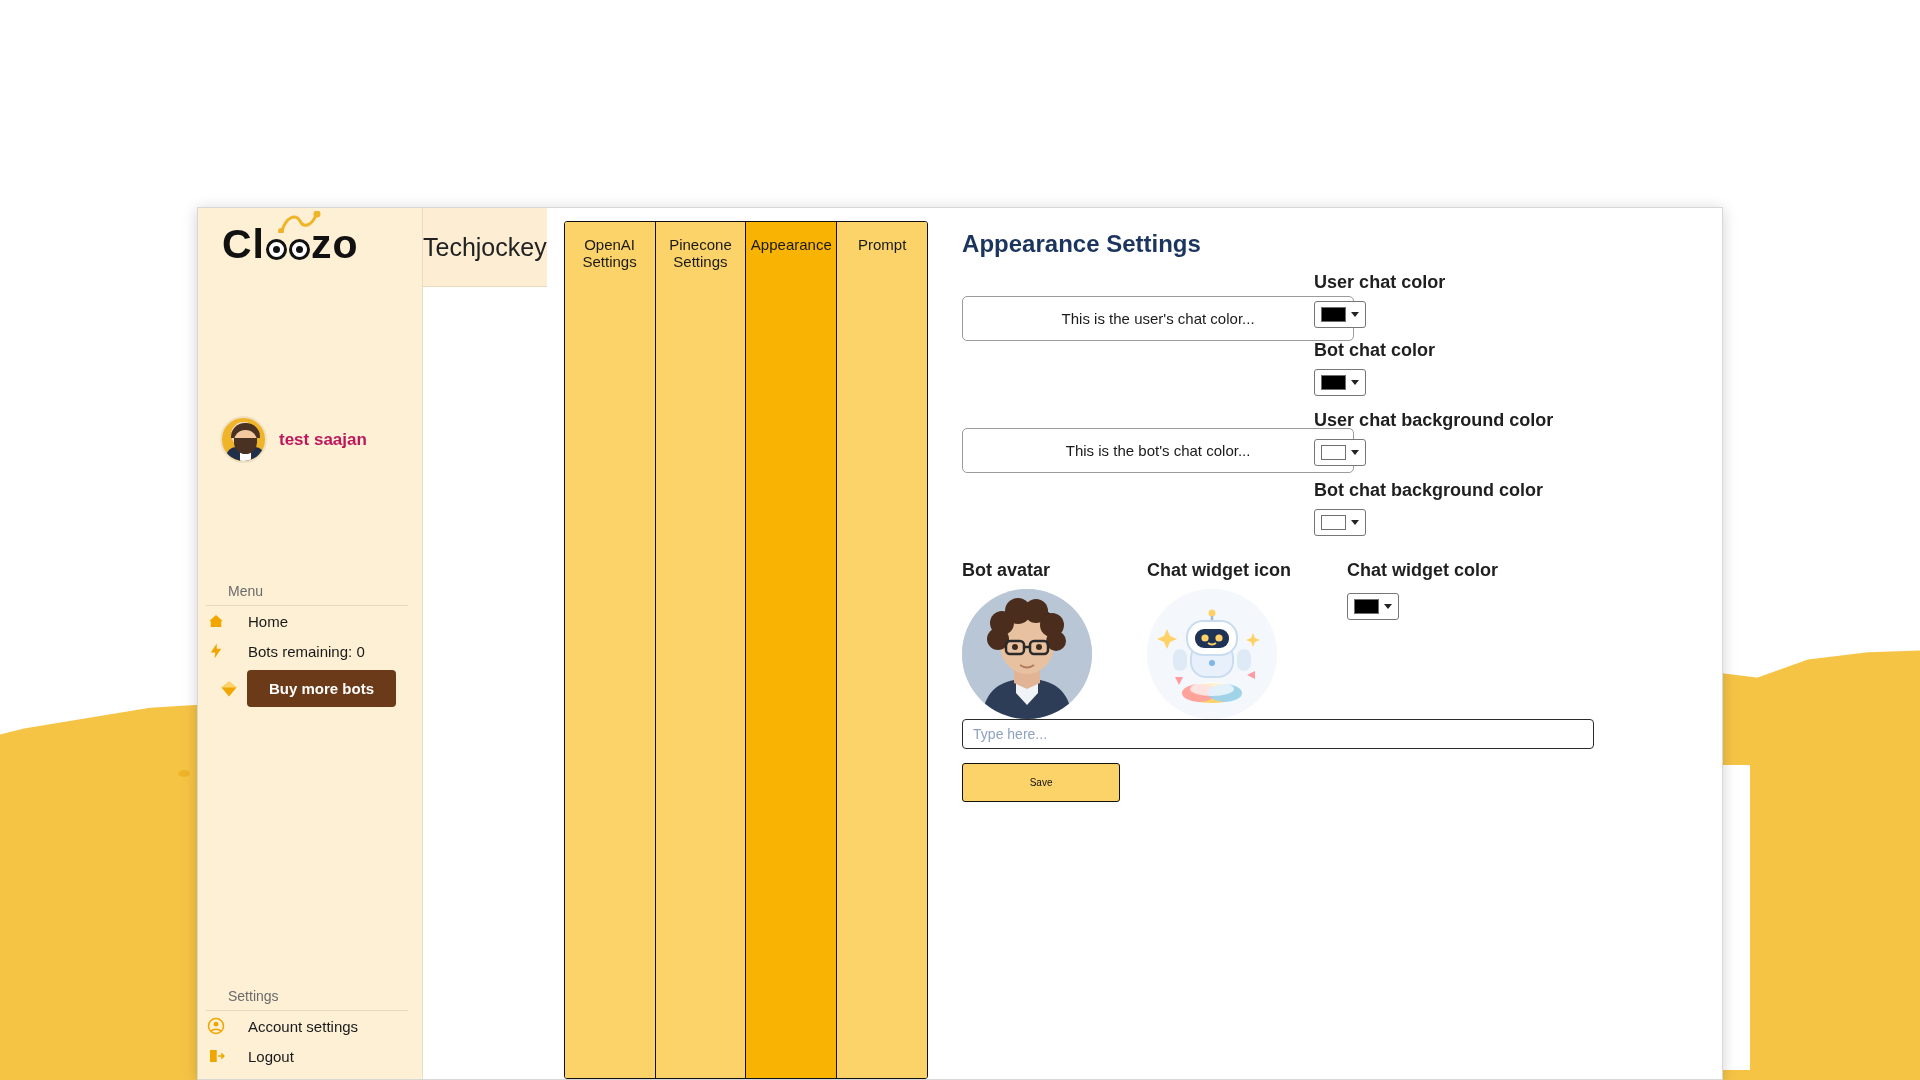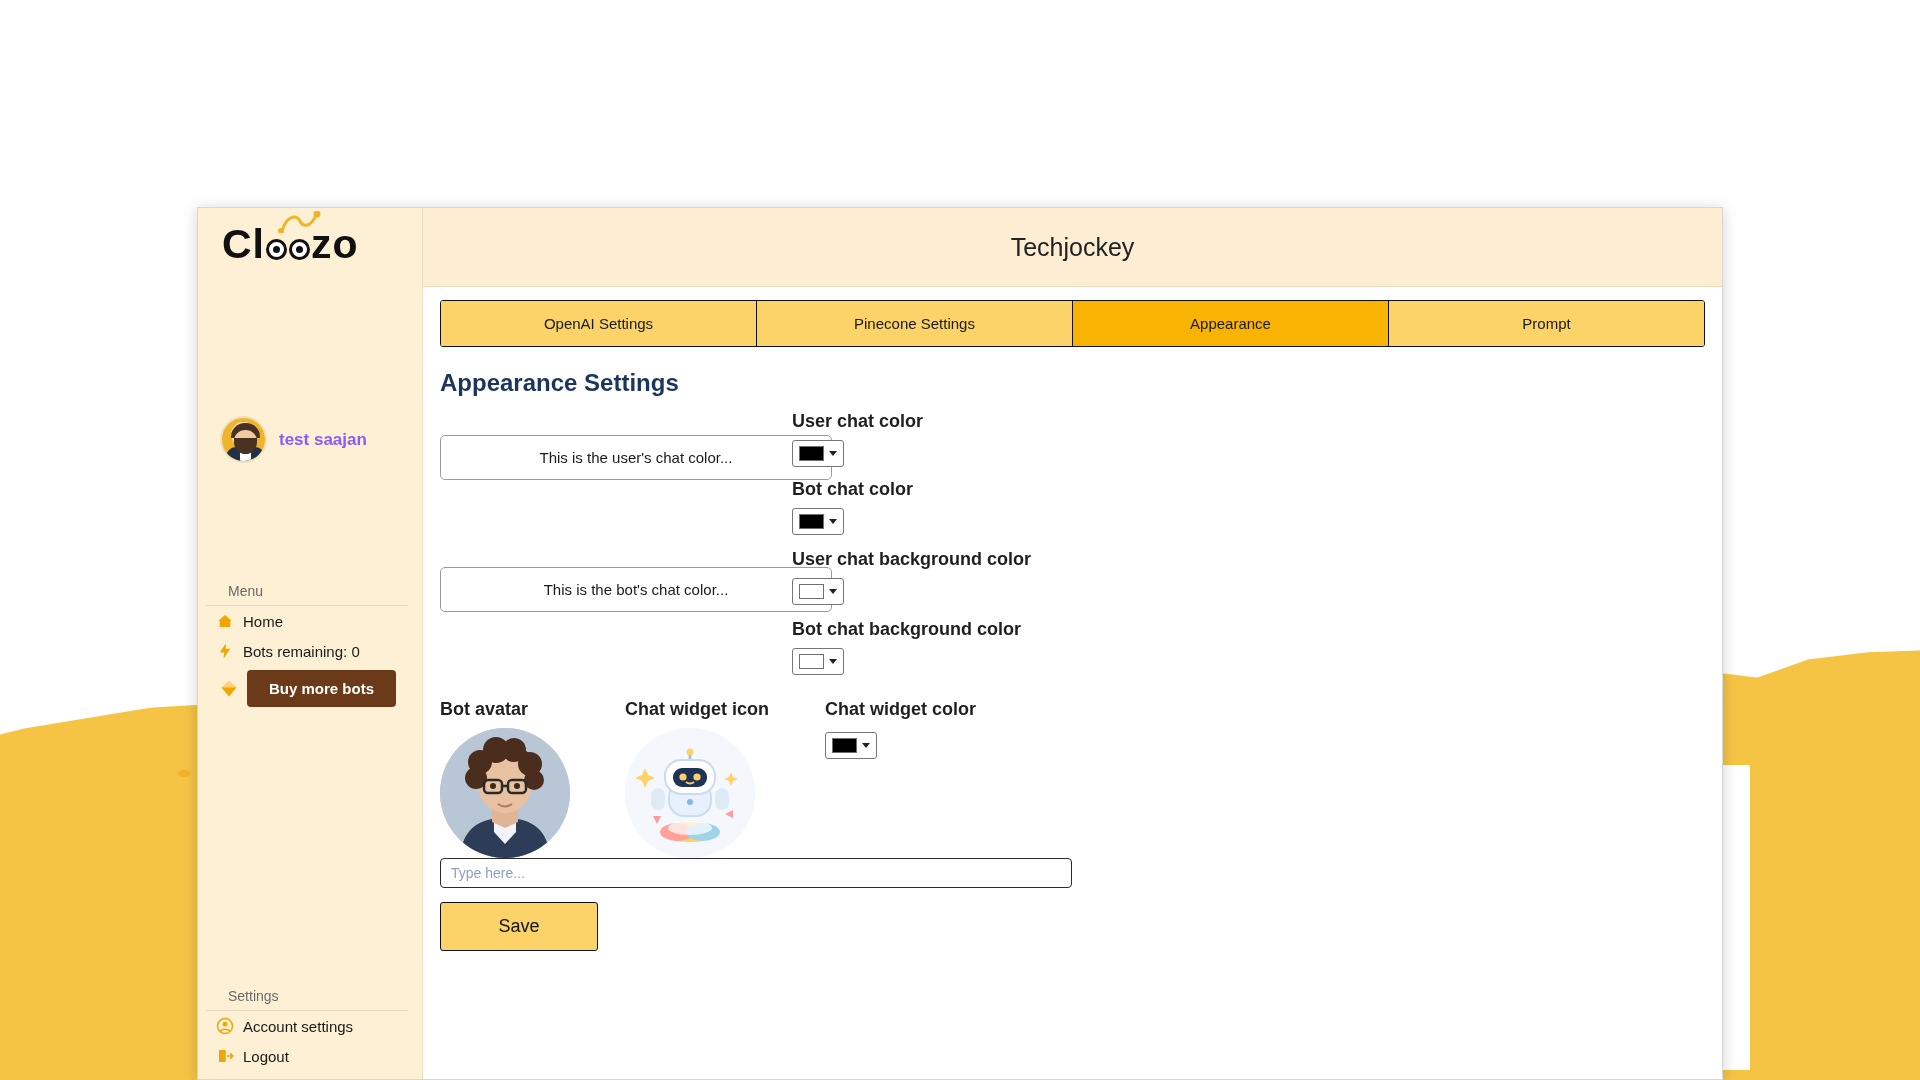--- a/index.html
+++ b/index.html
@@ -152,37 +152,37 @@
     background: #20304a;
   }
   #avatar .shirt {
     position: absolute; left: 18px; bottom: -4px;
     width: 11px; height: 18px;
     background: #ffffff;
   }
   #profile-name {
     font-size: 17px;
     font-weight: 700;
-    color: #8b5cf6;
+    color: #be185d;
   }
 
   .section-label {
     font-size: 14px;
     font-weight: 400;
     color: #6b6b6b;
     padding: 0 0 6px 22px;
     border-bottom: 1px solid #e6d9bd;
     margin: 0 14px 0 8px;
   }
   #menu-section { margin-top: 120px; }
   .nav-item {
     display: flex;
     align-items: center;
-    gap: 9px;
-    padding: 6px 0 6px 18px;
+    gap: 23px;
+    padding: 6px 0 6px 9px;
     font-size: 15px;
     color: #1a1a1a;
     cursor: pointer;
   }
   .nav-icon { width: 18px; height: 18px; flex: 0 0 18px; }
   #buy-more-bots-wrap {
     padding: 4px 0 0 22px;
     display: flex;
     align-items: center;
     gap: 9px;
@@ -197,21 +197,21 @@
     padding: 10px 22px;
     cursor: pointer;
     font-family: "Liberation Sans", sans-serif;
   }
   #settings-section { margin-top: auto; padding-bottom: 8px; }
 
   
   #main {
     flex: 1;
     display: flex;
-    flex-direction: column;
+    flex-direction: row;
     min-width: 0;
     background: #ffffff;
   }
   #topbar {
     height: 79px;
     background: #fdedd3;
     border-bottom: 1px solid #e9dcc2;
     display: flex;
     align-items: center;
     justify-content: center;
@@ -337,21 +337,21 @@
     outline: none;
   }
   #welcome-input::placeholder { color: #8fa0c0; }
   #save-button {
     margin-top: 14px;
     width: 158px;
     padding: 13px 0;
     background: #fcd368;
     border: 1px solid #111111;
     border-radius: 3px;
-    font-size: 18px;
+    font-size: 10px;
     color: #111111;
     cursor: pointer;
     font-family: "Liberation Sans", sans-serif;
   }
 </style>
 </head>
 <body>
 
 <div id="bg-wrap">
   <div id="blob-bottom" class="blob-yellow"></div>

